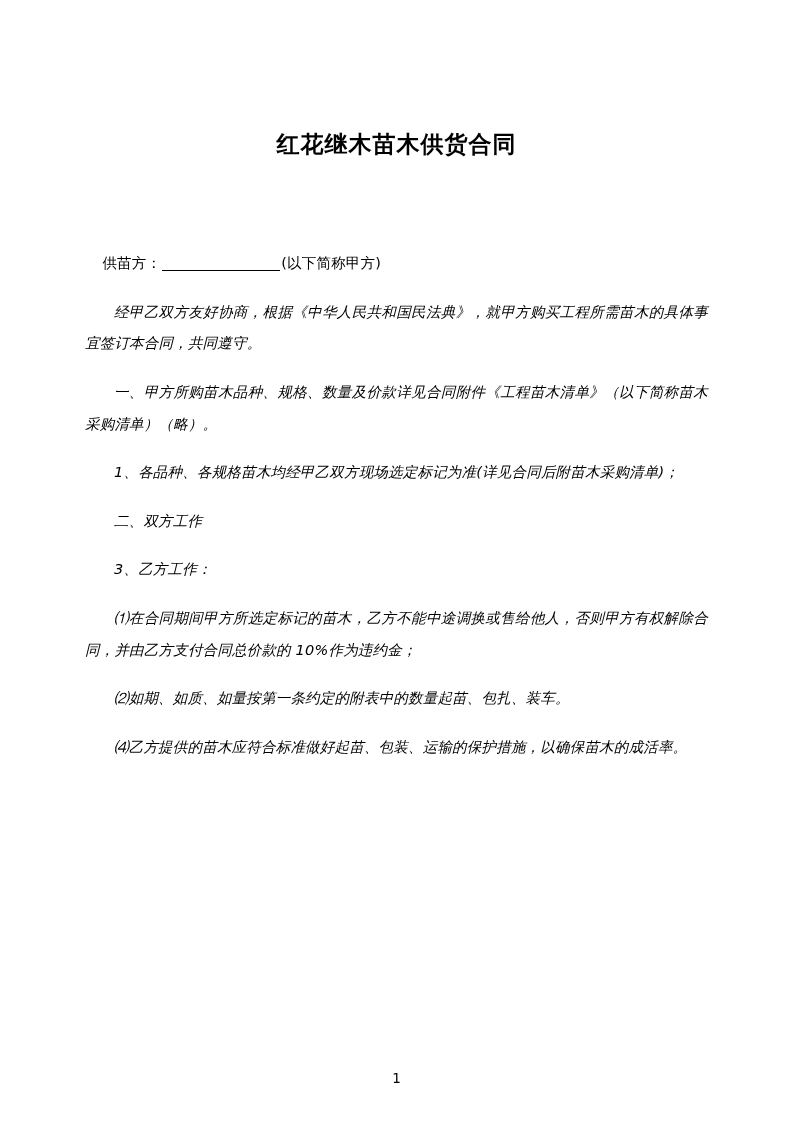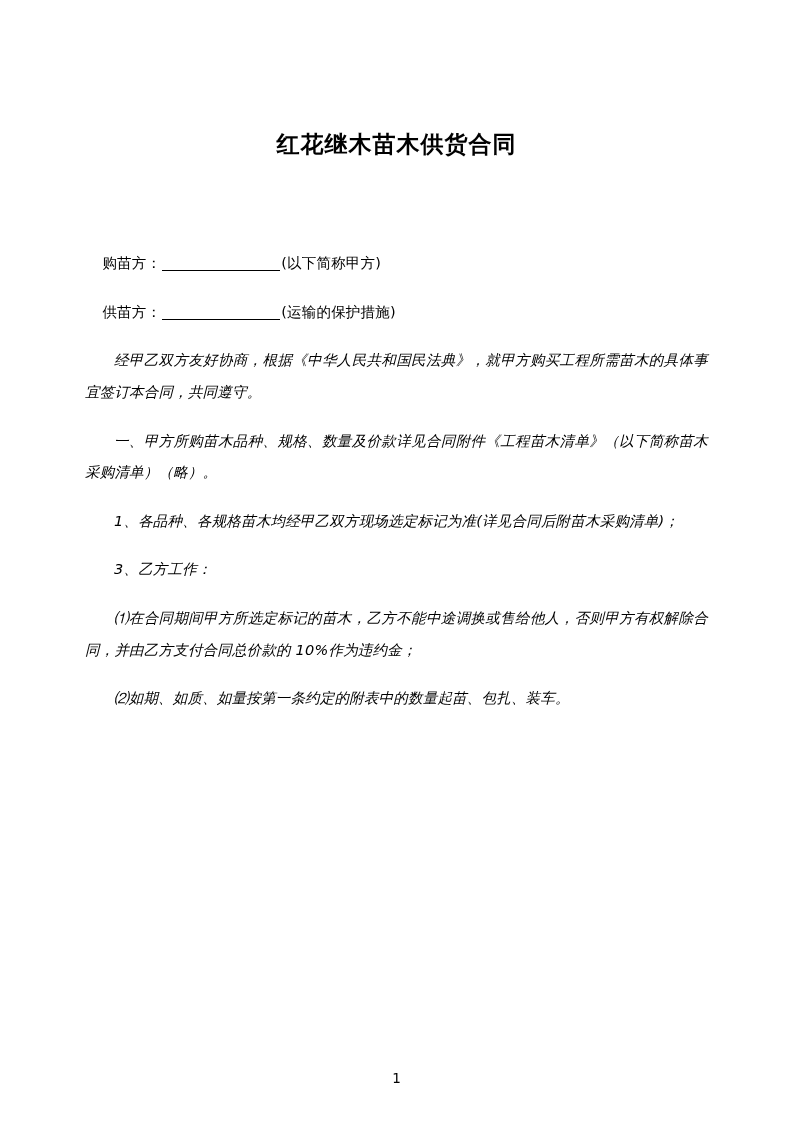--- a/index.html
+++ b/index.html
@@ -67,36 +67,37 @@
 </style>
 </head>
 <body>
 
 <div class="page">
 
   <h1 class="doc-title">红花继木苗木供货合同</h1>
 
   <div class="body-block">
 
-    <p class="para indent1"><span>购苗方：</span><span class="blank-line"></span><span>(以下简称甲方)</span></p>
 
-    <p class="para indent1"><span>供苗方：</span><span class="blank-line"></span><span>(运输的保护措施)</span></p>
+    <p class="para indent1"><span>供苗方：</span><span class="blank-line"></span><span>(以下简称甲方)</span></p>
 
     <p class="para indent2">经甲乙双方友好协商，根据《中华人民共和国民法典》，就甲方购买工程所需苗木的具体事宜签订本合同，共同遵守。</p>
 
     <p class="para indent2">一、甲方所购苗木品种、规格、数量及价款详见合同附件《工程苗木清单》（以下简称苗木采购清单）（略）。</p>
 
     <p class="para indent2">1、各品种、各规格苗木均经甲乙双方现场选定标记为准(详见合同后附苗木采购清单)；</p>
 
+    <p class="para indent2">二、双方工作</p>
 
     <p class="para indent2">3、乙方工作：</p>
 
     <p class="para indent2">⑴在合同期间甲方所选定标记的苗木，乙方不能中途调换或售给他人，否则甲方有权解除合同，并由乙方支付合同总价款的 10%作为违约金；</p>
 
     <p class="para indent2">⑵如期、如质、如量按第一条约定的附表中的数量起苗、包扎、装车。</p>
 
 
+    <p class="para indent2">⑷乙方提供的苗木应符合标准做好起苗、包装、运输的保护措施，以确保苗木的成活率。</p>
 
   </div>
 
   <div class="page-number">1</div>
 
 </div>
 
 </body></html>

